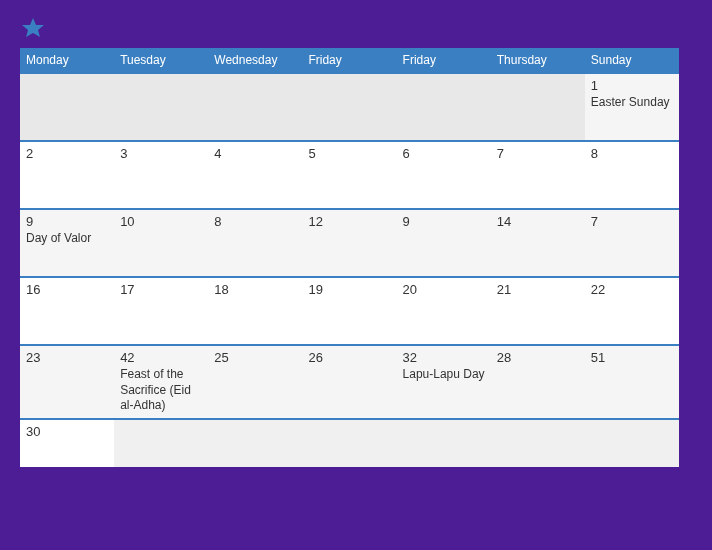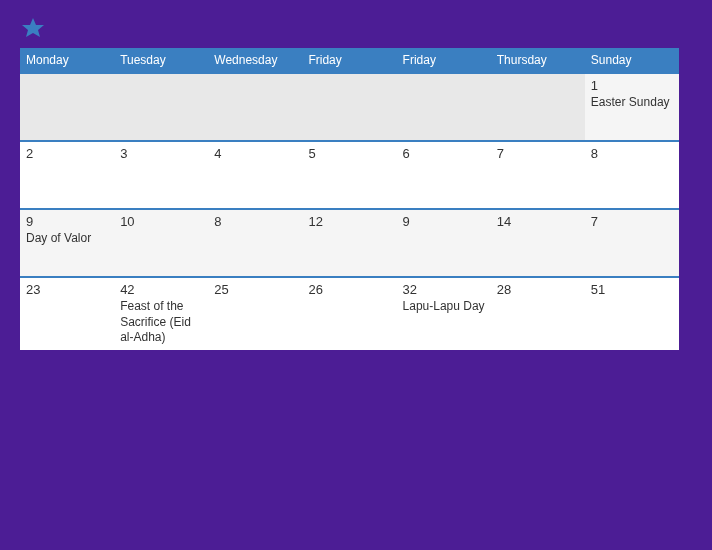--- a/index.html
+++ b/index.html
@@ -191,32 +191,66 @@
           </td>
           <td>
             <span class="day-num">14</span>
           </td>
           <td>
             <span class="day-num">7</span>
           </td>
         </tr>
         <tr>
           <td>
+            <span class="day-num">16</span>
+          </td>
+          <td>
+            <span class="day-num">17</span>
+          </td>
+          <td>
+            <span class="day-num">18</span>
+          </td>
+          <td>
+            <span class="day-num">19</span>
+          </td>
+          <td>
+            <span class="day-num">20</span>
+          </td>
+          <td>
+            <span class="day-num">21</span>
+          </td>
+          <td>
+            <span class="day-num">22</span>
+          </td>
+        </tr>
+        <tr>
+          <td>
             <span class="day-num">23</span>
           </td>
           <td><span class="day-num">42</span><span class="event">Feast of the Sacrifice (Eid al-Adha)</span></td>
           <td>
             <span class="day-num">25</span>
           </td>
           <td>
             <span class="day-num">26</span>
           </td>
           <td><span class="day-num">32</span><span class="event">Lapu-Lapu Day</span></td>
           <td>
             <span class="day-num">28</span>
           </td>
           <td>
             <span class="day-num">51</span>
           </td>
+        </tr>
+        <tr class="last-row">
+          <td>
+            <span class="day-num">30</span>
+          </td>
+          <td class="empty"></td>
+          <td class="empty"></td>
+          <td class="empty"></td>
+          <td class="empty"></td>
+          <td class="empty"></td>
+          <td class="empty"></td>
         </tr>
       </tbody>
   </table>
 </div>
 
 </body></html>

